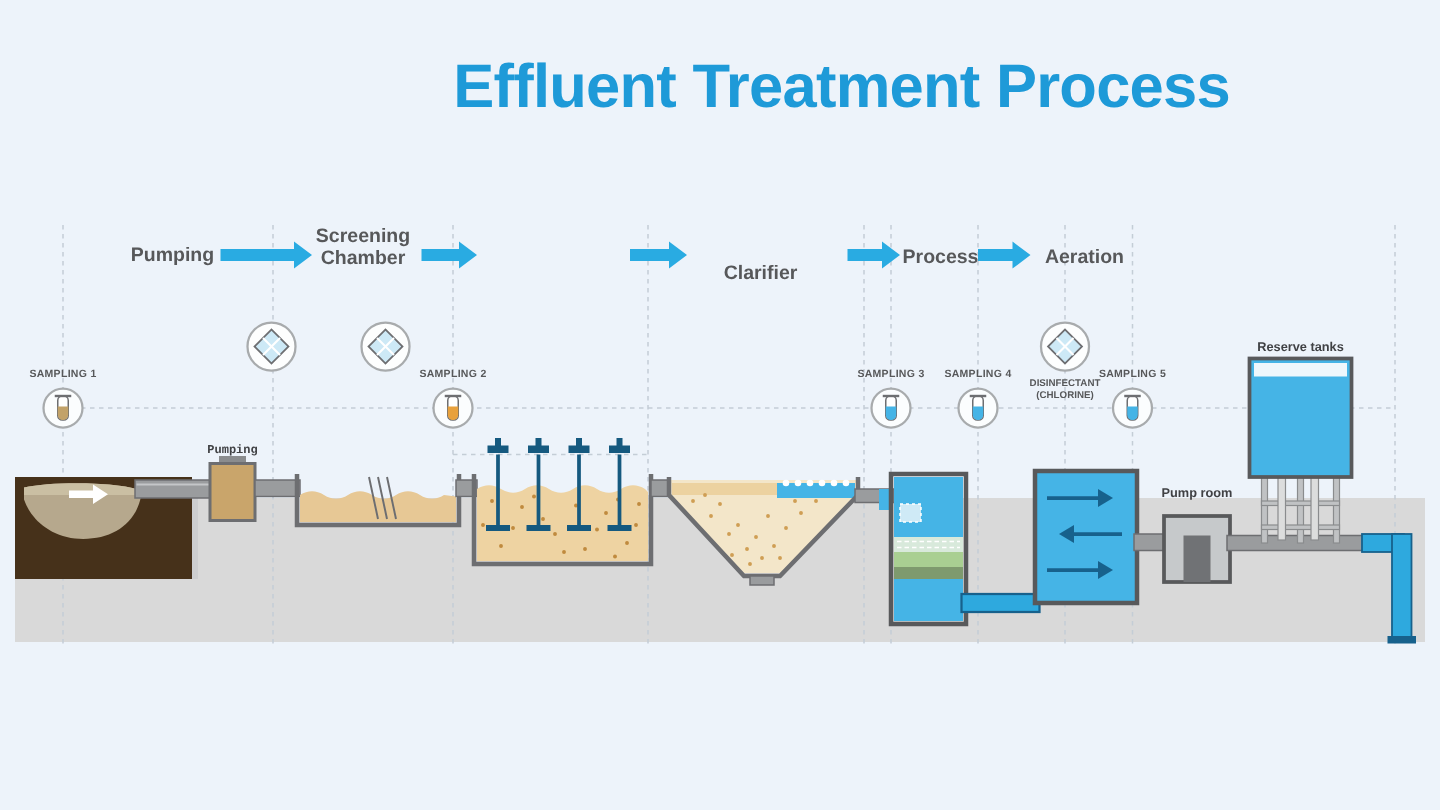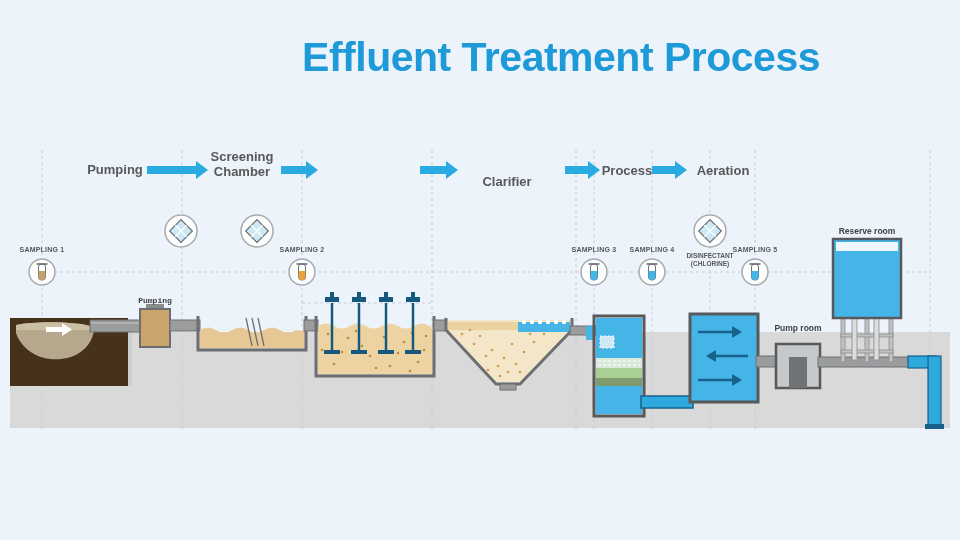--- a/index.html
+++ b/index.html
@@ -292,15 +292,15 @@
   <div class="tiny samp" style="left:624px;top:246px;width:56px;">SAMPLING 4</div>
   <div class="tiny samp" style="left:727px;top:246px;width:56px;">SAMPLING 5</div>
 
   <div class="tiny dis" style="left:682px;top:252px;width:56px;">
     <span style="display:block;">DISINFECTANT</span>
     <span style="display:block;">(CHLORINE)</span>
   </div>
 
   <div class="tiny eq" style="left:131px;top:296px;width:48px;font-family:Liberation Mono, monospace;">Pumping</div>
   <div class="tiny eq2" style="left:769px;top:323px;width:58px;">Pump room</div>
-  <div class="tiny eq2" style="left:835px;top:226px;width:64px;">Reserve room</div>
+  <div class="tiny eq2" style="left:835px;top:226px;width:64px;">Reserve tanks</div>
 
 </div>
 
 </body></html>

